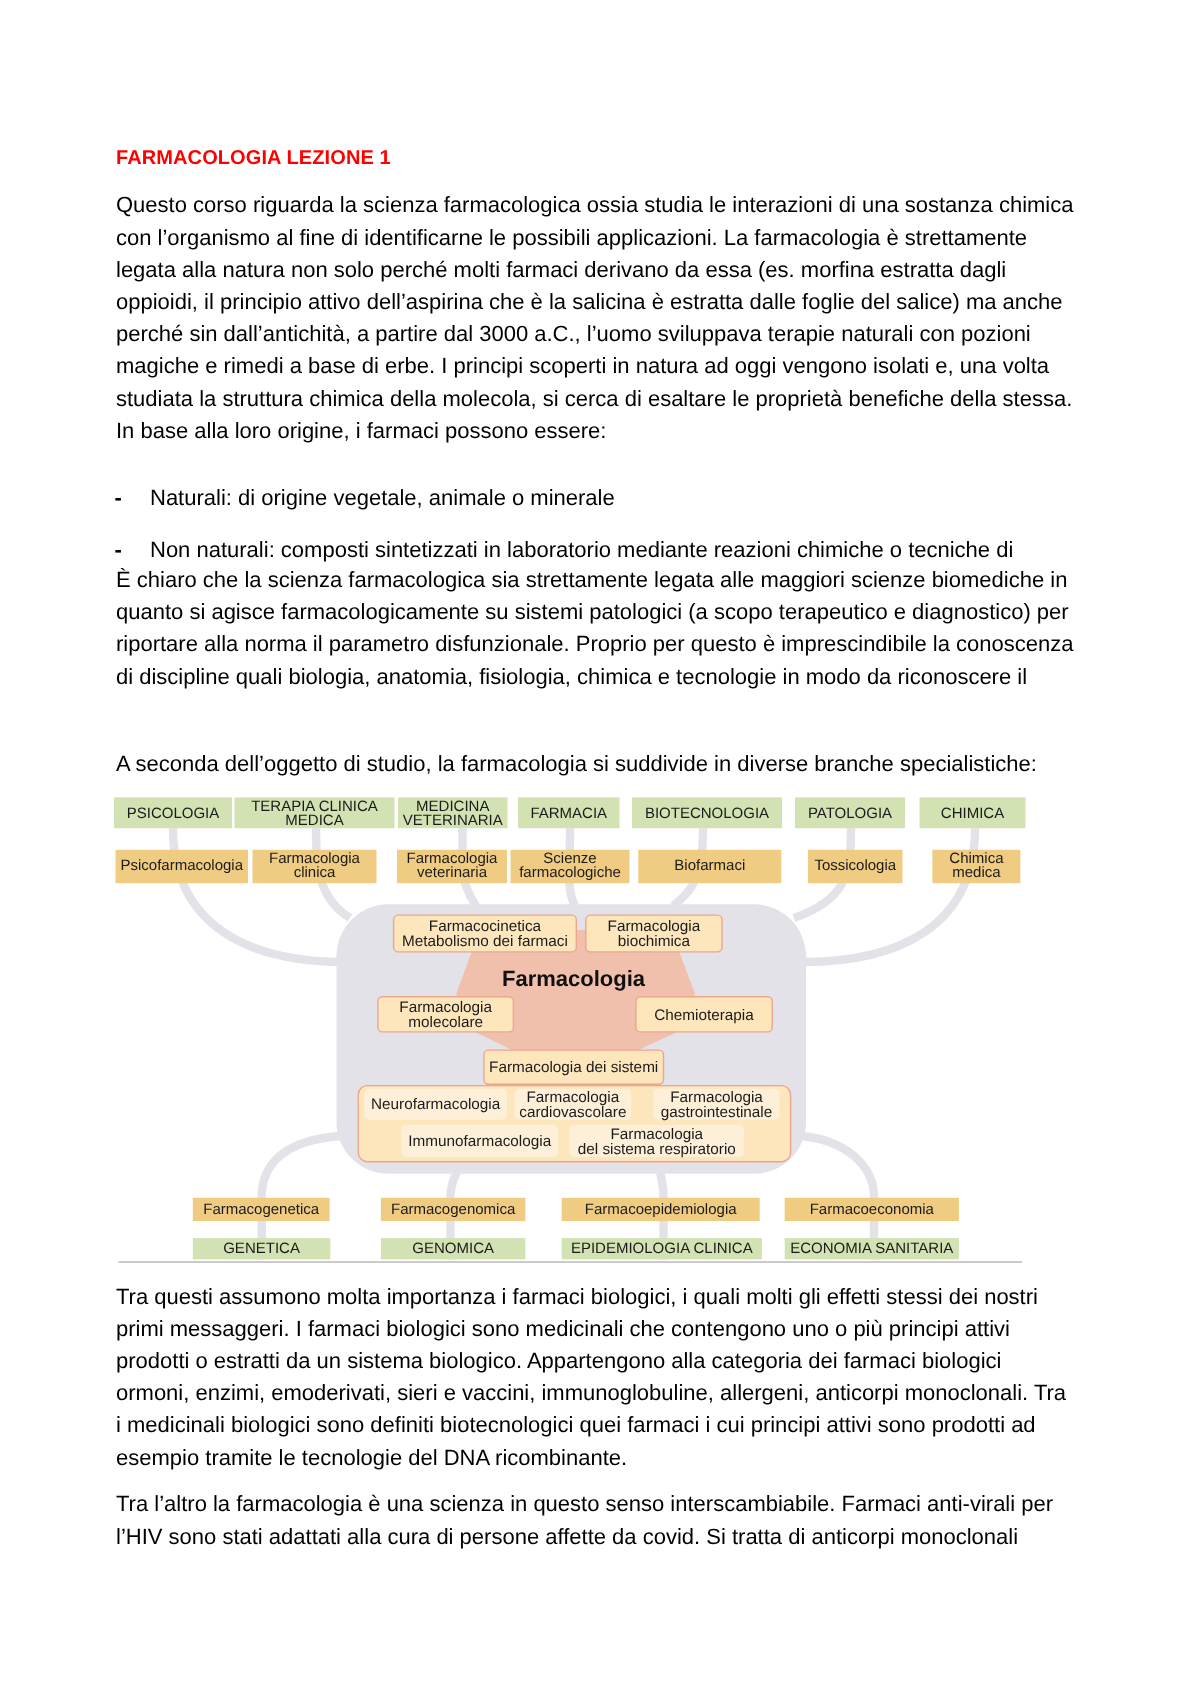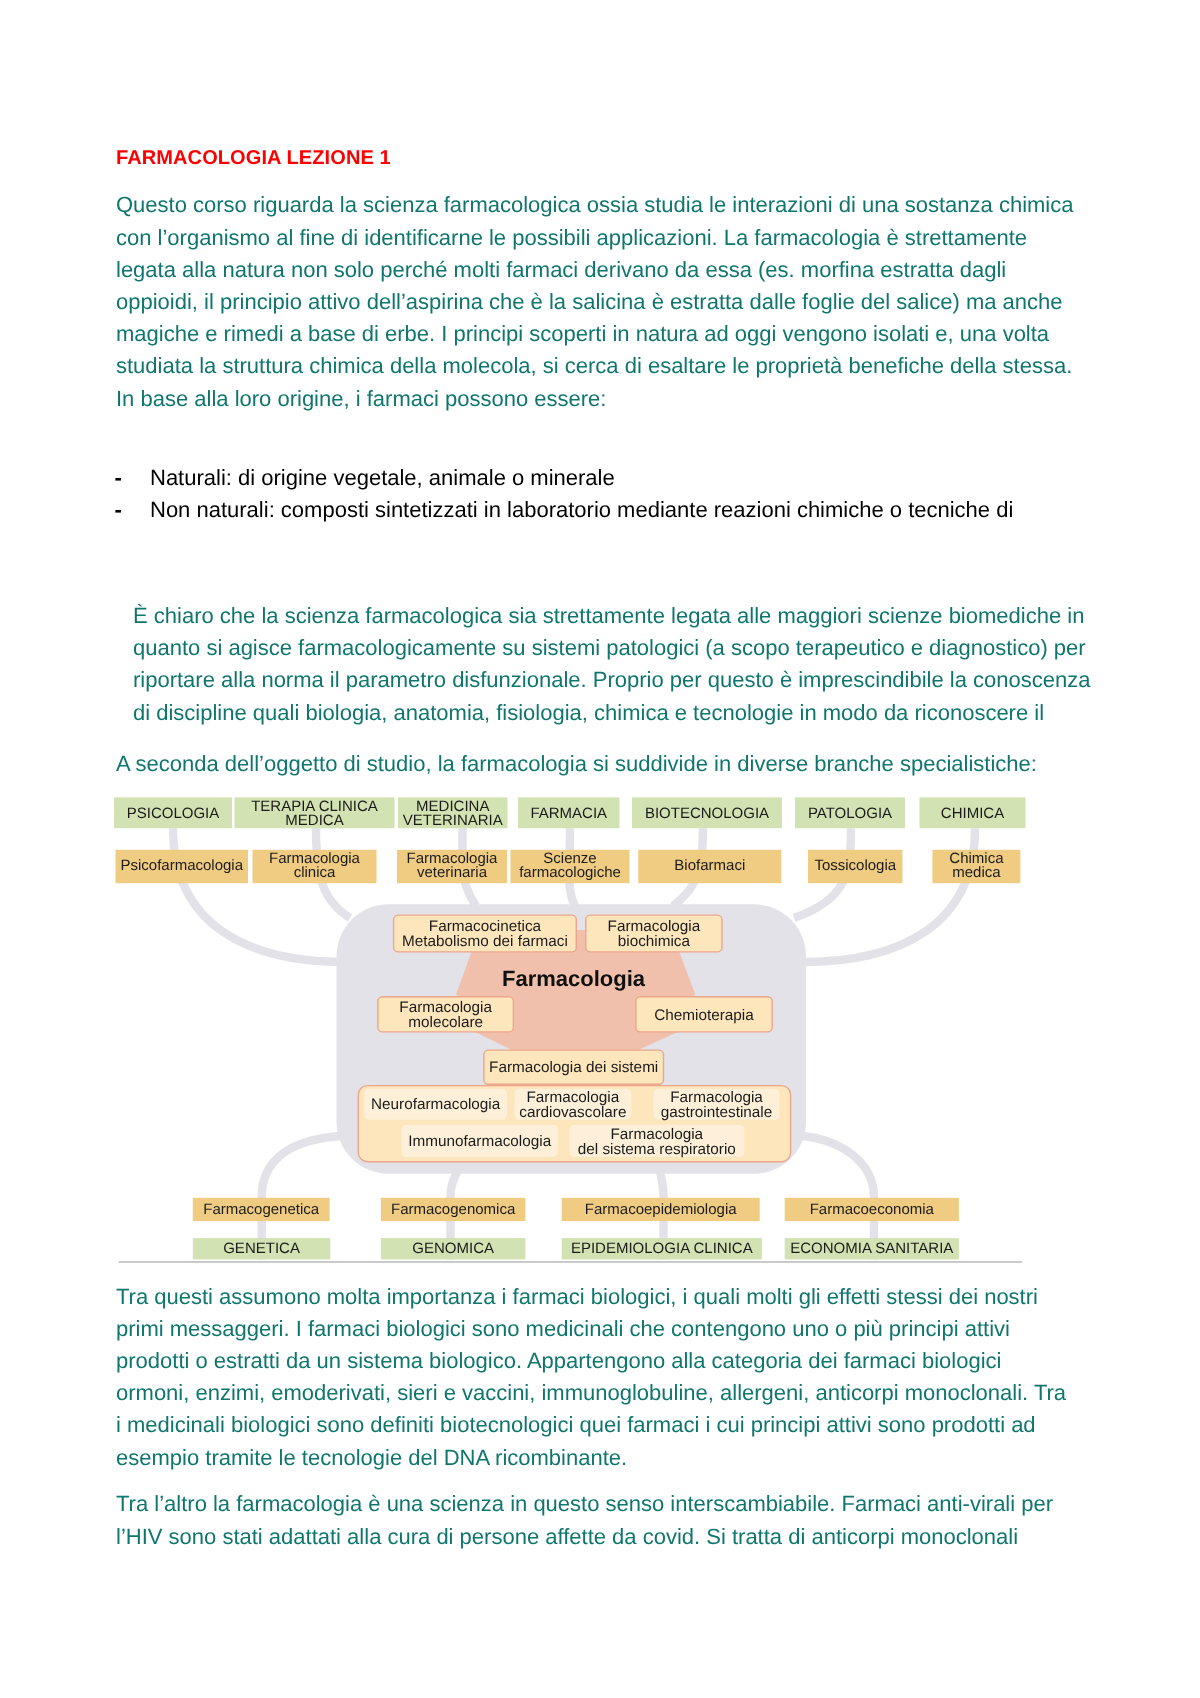--- a/index.html
+++ b/index.html
@@ -5,57 +5,58 @@
 <style>
   html,body{margin:0;padding:0;background:#ffffff;}
   body{width:1200px;height:1698px;overflow:hidden;
        font-family:"Liberation Sans",sans-serif;
        -webkit-font-smoothing:antialiased;
        text-rendering:geometricPrecision;}
   .page{position:relative;width:1200px;height:1698px;background:#fff;}
   .doc{position:absolute;left:116px;top:0;width:962px;}
   .title{position:absolute;left:0;top:148px;font-size:20px;font-weight:bold;
          color:#FF0000;letter-spacing:0.1px;white-space:nowrap;line-height:20px;}
-  .para{position:absolute;left:0;width:962px;font-size:22px;color:#0f766e;
+  .para{position:absolute;left:0;width:962px;font-size:22px;color:#000000;
         line-height:32.2px;}
   .para .ln{display:block;white-space:pre;}
   
   .blist{position:absolute;left:0;width:962px;font-size:22px;color:#000;line-height:32.2px;}
   .bitem{position:relative;padding-left:34px;}
   .bmark{position:absolute;left:-1.5px;top:0;font-weight:bold;}
-  .bline{display:block;white-space:pre;}
+  .bline{display:block;white-space:pre;margin-top:20px;}
   .diagram{position:absolute;left:0;top:0;width:1200px;height:1698px;}
 </style>
 </head>
 <body>
 
 <div class="page">
 
   <div class="doc">
     <div class="title">FARMACOLOGIA LEZIONE 1</div>
     <div class="para" id="p1" style="top: 189.3px;">
         <span class="ln">Questo corso riguarda la scienza farmacologica ossia studia le interazioni di una sostanza chimica</span>
         <span class="ln">con l’organismo al fine di identificarne le possibili applicazioni. La farmacologia è strettamente</span>
         <span class="ln">legata alla natura non solo perché molti farmaci derivano da essa (es. morfina estratta dagli</span>
         <span class="ln">oppioidi, il principio attivo dell’aspirina che è la salicina è estratta dalle foglie del salice) ma anche</span>
+        <span class="ln">perché sin dall’antichità, a partire dal 3000 a.C., l’uomo sviluppava terapie naturali con pozioni</span>
         <span class="ln">magiche e rimedi a base di erbe. I principi scoperti in natura ad oggi vengono isolati e, una volta</span>
         <span class="ln">studiata la struttura chimica della molecola, si cerca di esaltare le proprietà benefiche della stessa.</span>
         <span class="ln last">In base alla loro origine, i farmaci possono essere:</span>
       </div>
     <div class="blist" id="bl" style="top: 461.5px;">
         <div class="bitem">
           <span class="bmark">-</span>
           <span class="bline">Naturali: di origine vegetale, animale o minerale</span>
         </div>
         <div class="bitem">
           <span class="bmark">-</span>
           <span class="bline">Non naturali: composti sintetizzati in laboratorio mediante reazioni chimiche o tecniche di</span>
         </div>
       </div>
-    <div class="para" id="p2" style="top: 600px; margin-left: 17px;">
+    <div class="para" id="p2" style="top: 564px;">
         <span class="ln">È chiaro che la scienza farmacologica sia strettamente legata alle maggiori scienze biomediche in</span>
         <span class="ln">quanto si agisce farmacologicamente su sistemi patologici (a scopo terapeutico e diagnostico) per</span>
         <span class="ln">riportare alla norma il parametro disfunzionale. Proprio per questo è imprescindibile la conoscenza</span>
         <span class="ln">di discipline quali biologia, anatomia, fisiologia, chimica e tecnologie in modo da riconoscere il</span>
       </div>
     <div class="para" id="p3" style="top: 748px;">
         <span class="ln last">A seconda dell’oggetto di studio, la farmacologia si suddivide in diverse branche specialistiche:</span>
       </div>
     <div class="para" id="p4" style="top: 1280.5px;">
         <span class="ln">Tra questi assumono molta importanza i farmaci biologici, i quali molti gli effetti stessi dei nostri</span>

